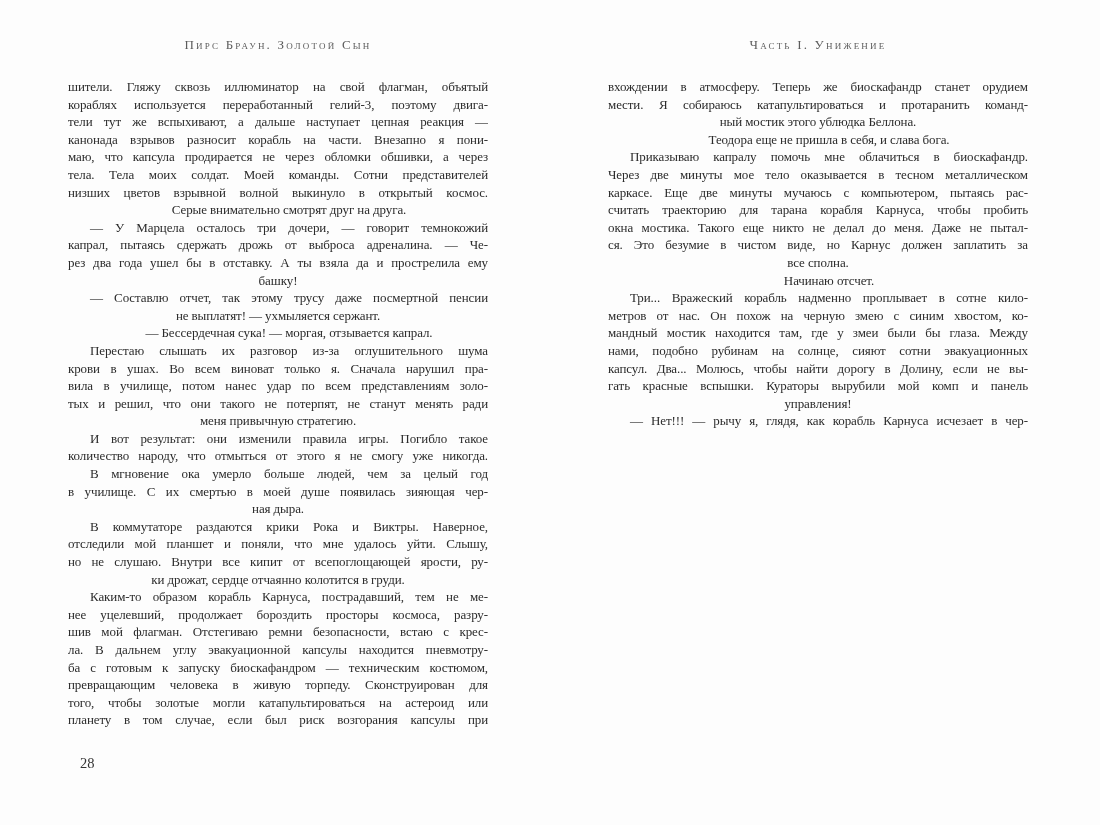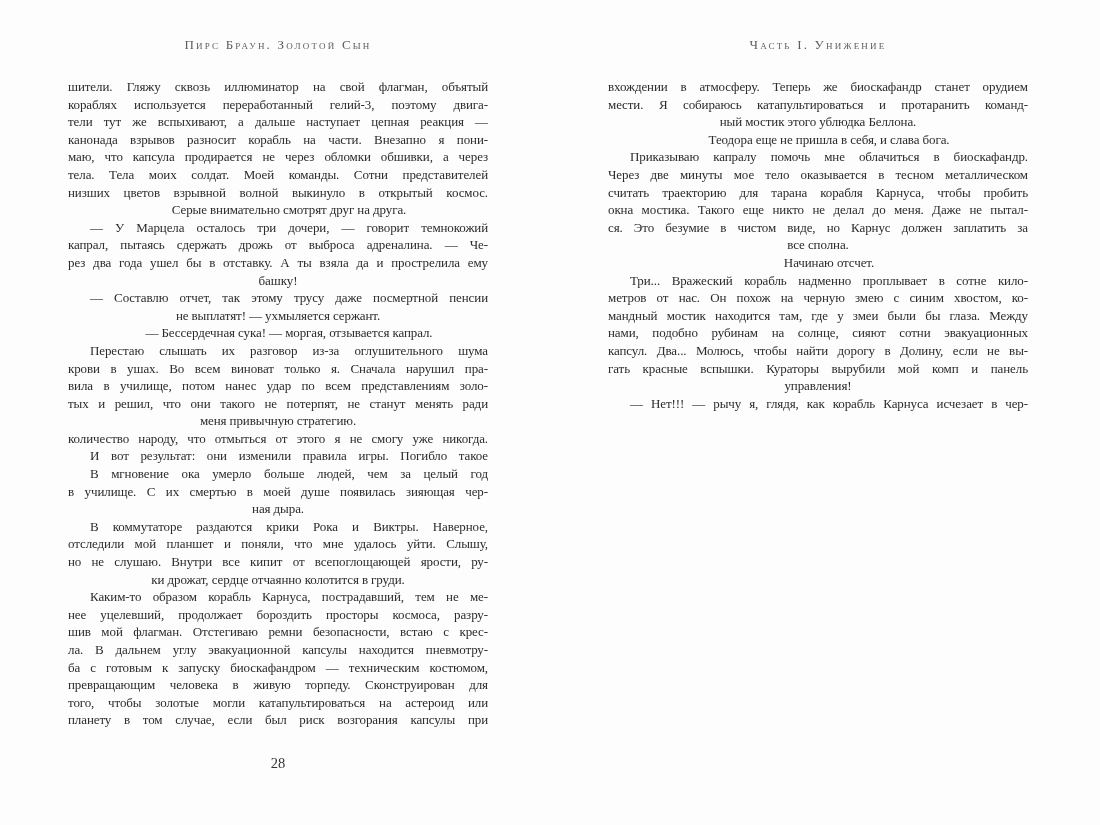--- a/index.html
+++ b/index.html
@@ -51,23 +51,22 @@
   }
   .line.indent {
     padding-left: 22px;
   }
   .line.indent.just {
     text-indent: 0;
   }
   .folio {
     position: absolute;
     top: 718px;
-    left: 0;
+    left: 12px;
     width: 100%;
-    text-align: center;
     font-size: 14.5px;
     color: #333333;
   }
 </style>
 </head>
 <body>
 
 <div class="spread">
 
   <div class="page left">
@@ -86,22 +85,22 @@
         <div class="line just">рез два года ушел бы в отставку. А ты взяла да и прострелила ему</div>
         <div class="line">башку!</div>
         <div class="line indent just">— Составлю отчет, так этому трусу даже посмертной пенсии</div>
         <div class="line">не выплатят! — ухмыляется сержант.</div>
         <div class="line indent">— Бессердечная сука! — моргая, отзывается капрал.</div>
         <div class="line indent just">Перестаю слышать их разговор из-за оглушительного шума</div>
         <div class="line just">крови в ушах. Во всем виноват только я. Сначала нарушил пра-</div>
         <div class="line just">вила в училище, потом нанес удар по всем представлениям золо-</div>
         <div class="line just">тых и решил, что они такого не потерпят, не станут менять ради</div>
         <div class="line">меня привычную стратегию.</div>
+        <div class="line indent just">И вот результат: они изменили правила игры. Погибло такое</div>
         <div class="line just">количество народу, что отмыться от этого я не смогу уже никогда.</div>
-        <div class="line indent just">И вот результат: они изменили правила игры. Погибло такое</div>
         <div class="line indent just">В мгновение ока умерло больше людей, чем за целый год</div>
         <div class="line just">в училище. С их смертью в моей душе появилась зияющая чер-</div>
         <div class="line">ная дыра.</div>
         <div class="line indent just">В коммутаторе раздаются крики Рока и Виктры. Наверное,</div>
         <div class="line just">отследили мой планшет и поняли, что мне удалось уйти. Слышу,</div>
         <div class="line just">но не слушаю. Внутри все кипит от всепоглощающей ярости, ру-</div>
         <div class="line">ки дрожат, сердце отчаянно колотится в груди.</div>
         <div class="line indent just">Каким-то образом корабль Карнуса, пострадавший, тем не ме-</div>
         <div class="line just">нее уцелевший, продолжает бороздить просторы космоса, разру-</div>
         <div class="line just">шив мой флагман. Отстегиваю ремни безопасности, встаю с крес-</div>
@@ -116,20 +115,21 @@
 
   <div class="page right">
     <div class="running-header">Часть I. Унижение</div>
     <div class="page-body">
         <div class="line just">вхождении в атмосферу. Теперь же биоскафандр станет орудием</div>
         <div class="line just">мести. Я собираюсь катапультироваться и протаранить команд-</div>
         <div class="line">ный мостик этого ублюдка Беллона.</div>
         <div class="line indent">Теодора еще не пришла в себя, и слава бога.</div>
         <div class="line indent just">Приказываю капралу помочь мне облачиться в биоскафандр.</div>
         <div class="line just">Через две минуты мое тело оказывается в тесном металлическом</div>
+        <div class="line just">каркасе. Еще две минуты мучаюсь с компьютером, пытаясь рас-</div>
         <div class="line just">считать траекторию для тарана корабля Карнуса, чтобы пробить</div>
         <div class="line just">окна мостика. Такого еще никто не делал до меня. Даже не пытал-</div>
         <div class="line just">ся. Это безумие в чистом виде, но Карнус должен заплатить за</div>
         <div class="line">все сполна.</div>
         <div class="line indent">Начинаю отсчет.</div>
         <div class="line indent just">Три... Вражеский корабль надменно проплывает в сотне кило-</div>
         <div class="line just">метров от нас. Он похож на черную змею с синим хвостом, ко-</div>
         <div class="line just">мандный мостик находится там, где у змеи были бы глаза. Между</div>
         <div class="line just">нами, подобно рубинам на солнце, сияют сотни эвакуационных</div>
         <div class="line just">капсул. Два... Молюсь, чтобы найти дорогу в Долину, если не вы-</div>

